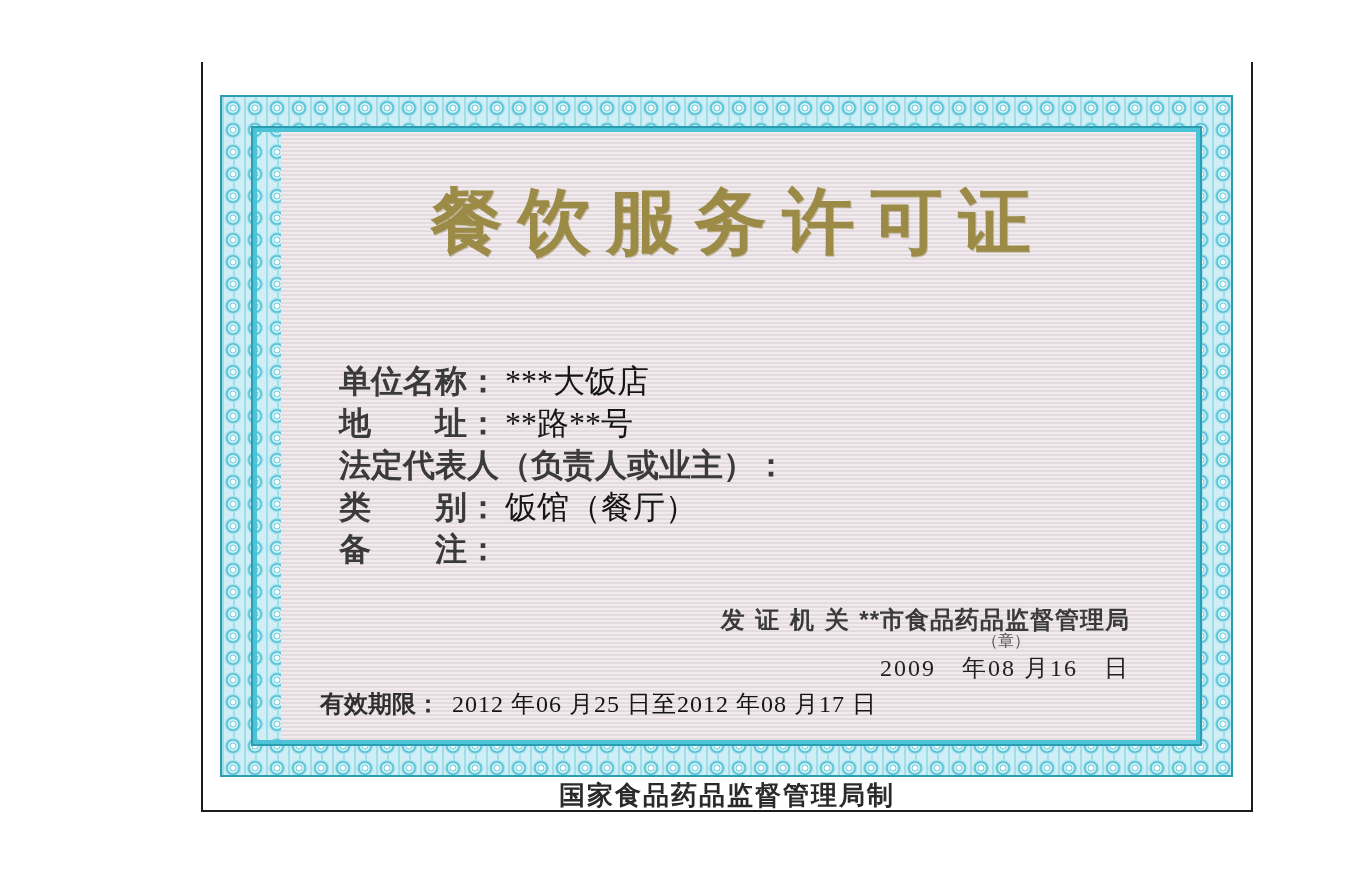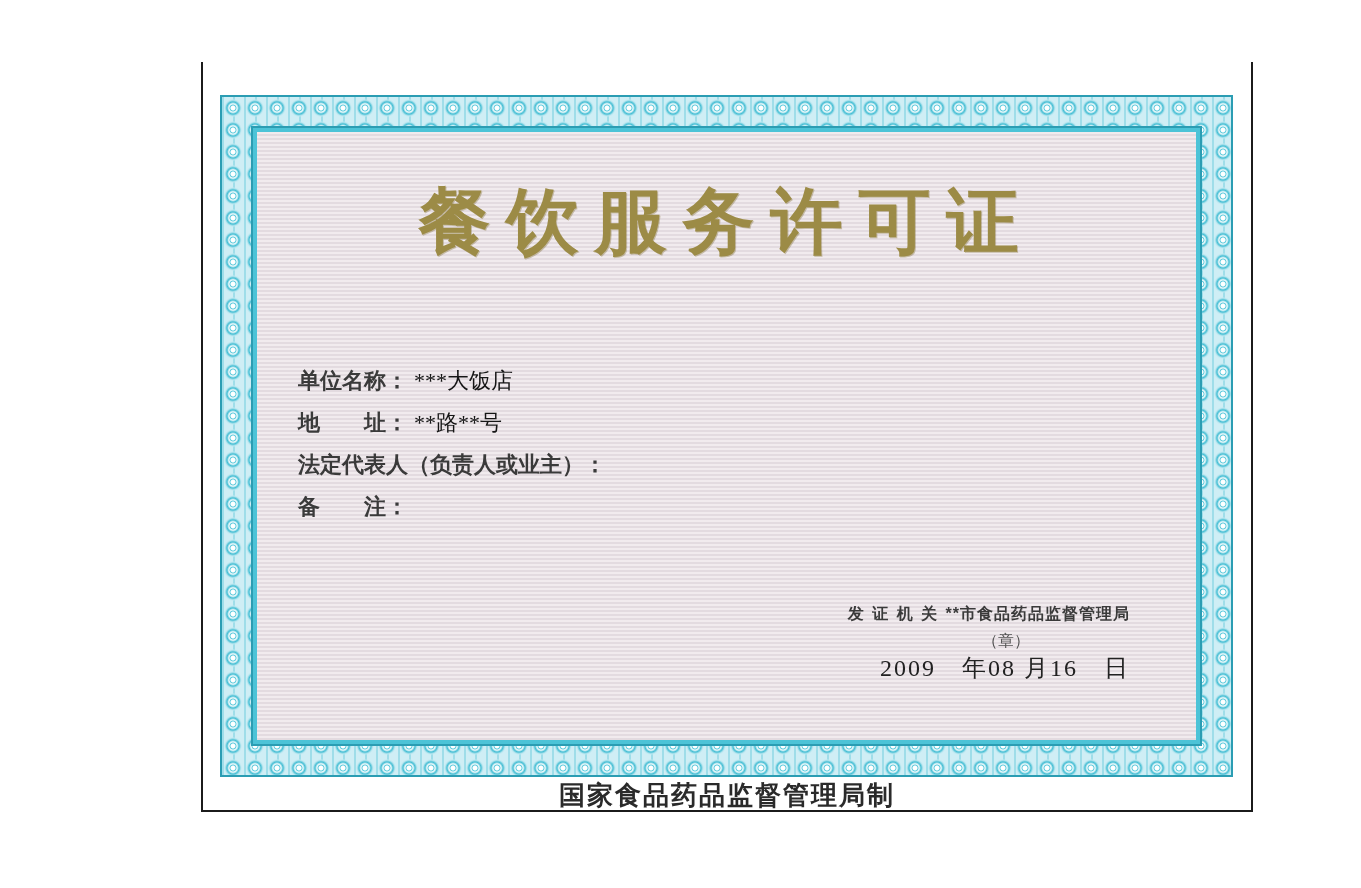--- a/index.html
+++ b/index.html
@@ -58,60 +58,61 @@
     border: 4px solid #4cc3d7;
     outline: 2px solid #2b9db3;
   }
   
   .paper {
     position: absolute;
     inset: 0;
     background-color: #ece5e9;
     background-image: repeating-linear-gradient(180deg, #f1ebee 0px, #f1ebee 2px, #e3dbe0 2px, #e3dbe0 4px);
     overflow: hidden;
+    margin-left: 24px;
   }
   .title {
     position: absolute;
     top: 42px;
     left: 0;
     width: 100%;
     text-align: center;
     font-size: 72px;
     font-weight: bold;
     letter-spacing: 16px;
     color: #9c8b46;
     text-shadow: 1px 1px 0 rgba(120,104,40,0.35);
     white-space: nowrap;
   }
   .fields {
     position: absolute;
     top: 228px;
-    left: 41px;
-    font-size: 22px;
+    left: 58px;
+    font-size: 32px;
     color: #3a3a3a;
   }
   .fields .row {
     height: 42px;
     line-height: 42px;
     white-space: nowrap;
   }
   .fields .lab {
     font-weight: bold;
     color: #3a3a3a;
   }
   .fields .val {
     font-family: "Liberation Serif", serif;
     color: #151515;
     margin-left: 6px;
   }
   .issuer-line {
     position: absolute;
     top: 472px;
     right: 66px;
-    font-size: 16px;
+    font-size: 24px;
     font-weight: bold;
     letter-spacing: 2px;
     color: #3a3a3a;
     white-space: nowrap;
   }
   .issuer-line .org {
     letter-spacing: 1px;
   }
   .seal {
     position: absolute;
@@ -179,33 +180,39 @@
               <div class="row">
                 <span class="lab">单位名称：</span><span class="val">***大饭店</span>
               </div>
               <div class="row">
                 <span class="lab">地　　址：</span><span class="val">**路**号</span>
               </div>
               <div class="row">
                 <span class="lab">法定代表人（负责人或业主）：</span><span class="val"></span>
               </div>
               <div class="row">
+                <span class="lab">类　　别：</span><span class="val">饭馆（餐厅）</span>
+              </div>
+              <div class="row">
                 <span class="lab">备　　注：</span><span class="val"></span>
               </div>
             </div>
 
             <div class="issuer-line">
               <span>发 证 机 关</span>
               <span class="org">**市食品药品监督管理局</span>
             </div>
 
             <div class="seal">（章）</div>
 
             <div class="issue-date">2009　年08 月16　日</div>
 
+            <div class="validity">
+              <span class="lab">有效期限：</span><span class="val">2012 年06 月25 日至2012 年08 月17 日</span>
+            </div>
 
           </div>
         </div>
       </div>
     </div>
 
     <div class="footer">国家食品药品监督管理局制</div>
   </div>
 </div>
 

